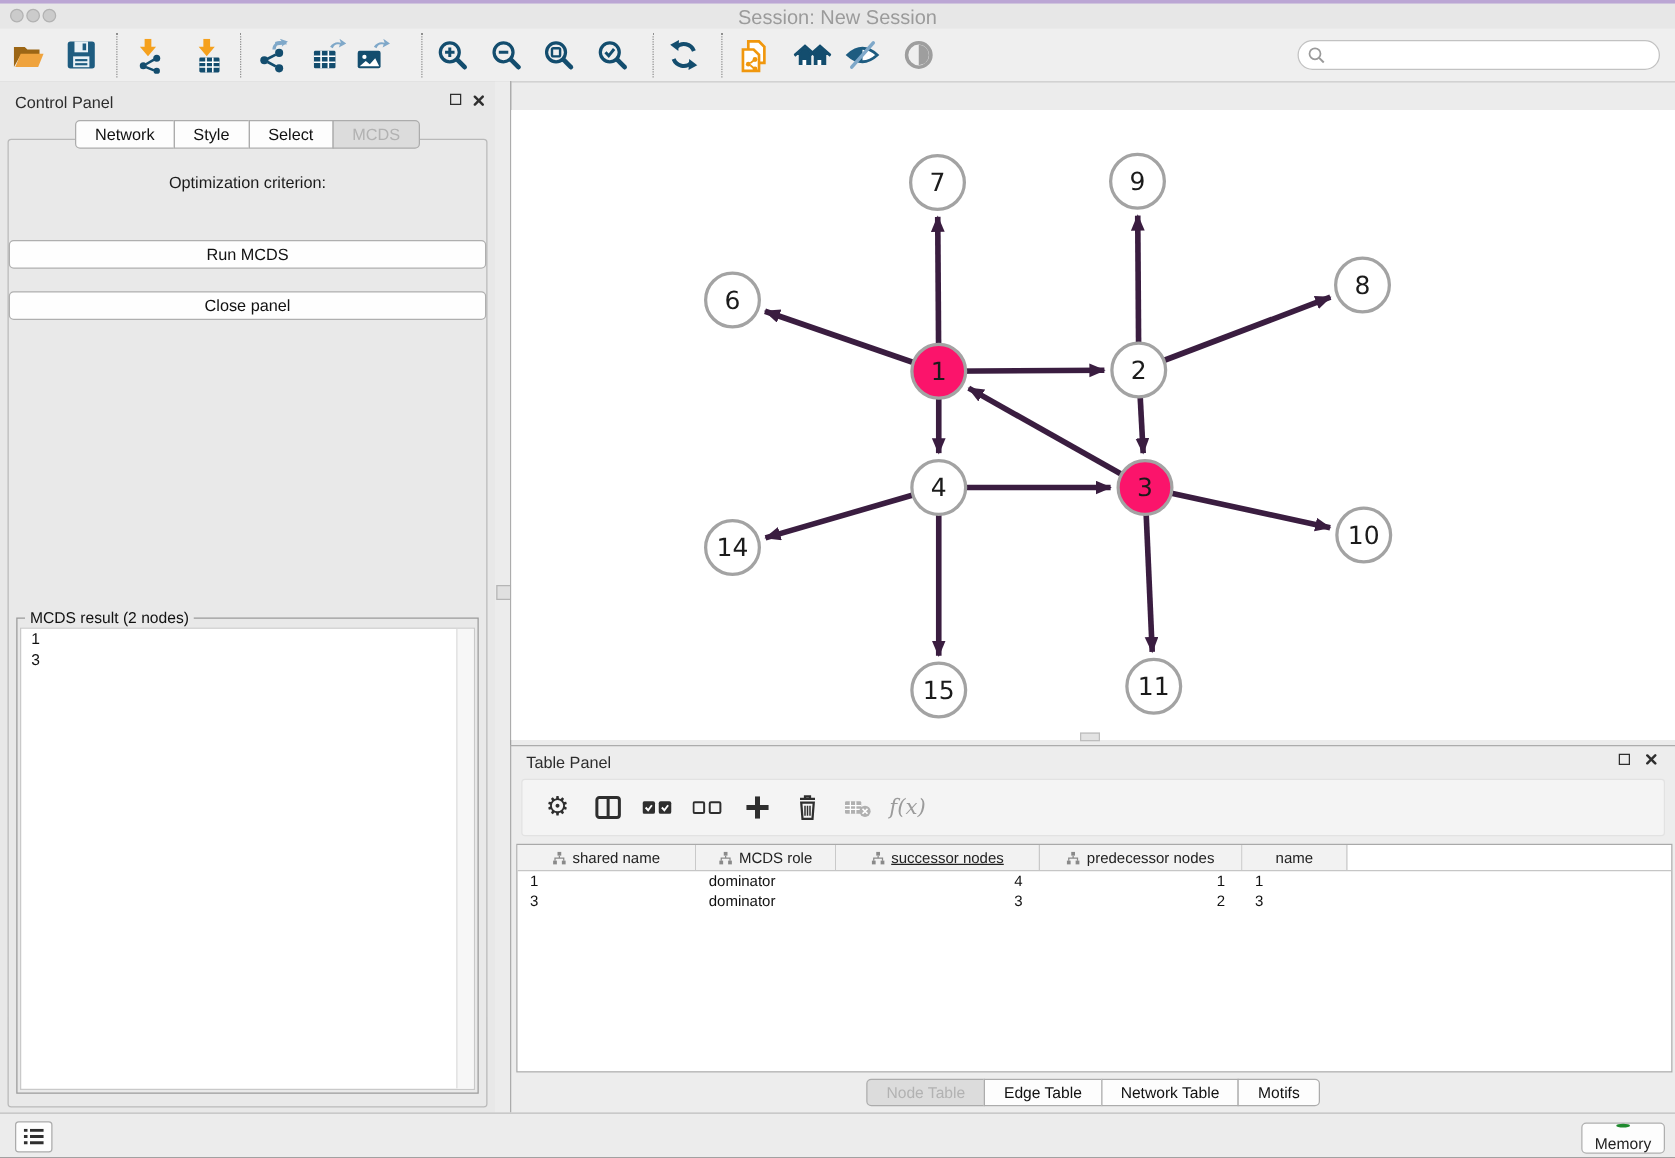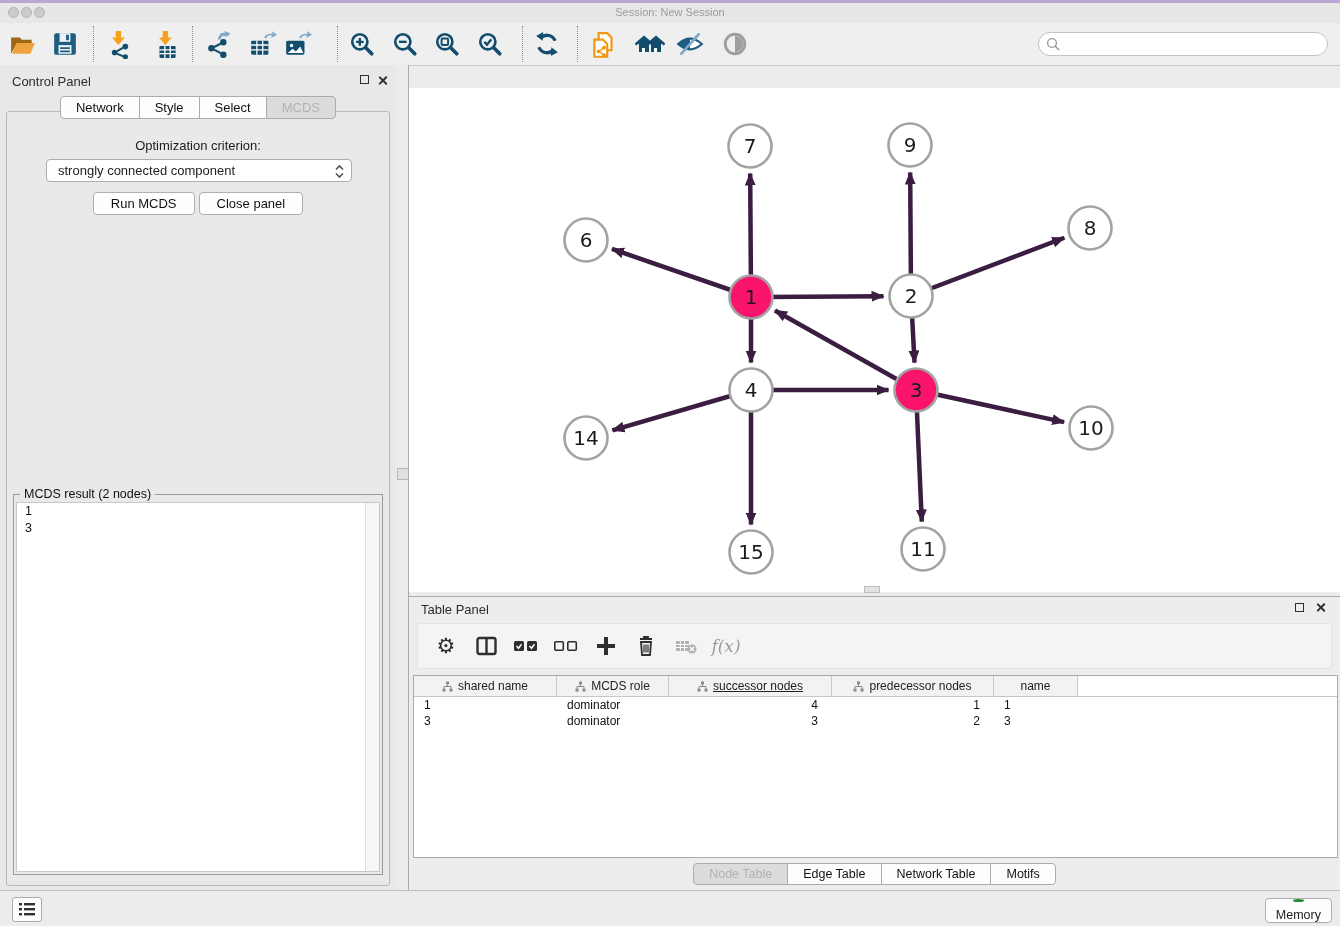--- a/index.html
+++ b/index.html
@@ -5,21 +5,21 @@
   html,body{margin:0;padding:0;background:#555;}
   .window{position:relative;width:1340px;height:926px;background:#ECECEC;
     font-family:"Liberation Sans",sans-serif;overflow:hidden;color:#222;}
   .top-accent{position:absolute;left:0;top:0;width:100%;height:3px;background:#BBA6D4;}
 
   
   .titlebar{position:absolute;left:0;top:3px;width:100%;height:20px;background:#E7E7E7;}
   .tl-dot{position:absolute;top:4px;width:11px;height:11px;border-radius:50%;
     background:#CBCBCB;border:1px solid #B2B2B2;box-sizing:border-box;}
   .titlebar .t1{left:8px}.titlebar .t2{left:21px}.titlebar .t3{left:34px}
-  .win-title{position:absolute;top:3px;width:100%;text-align:center;font-size:11px;color:#9B9B9B;}
+  .win-title{position:absolute;top:3px;width:100%;text-align:center;font-size:16px;color:#9B9B9B;}
 
   
   .toolbar{position:absolute;left:0;top:23px;width:100%;height:42px;background:#EFEFEF;
     border-bottom:1px solid #C9C9C9;}
   .tb-icon{position:absolute;top:8px;width:28px;height:28px;}
   .tb-sep{position:absolute;top:3px;height:36px;width:0;border-left:1px dotted #8F8F8F;}
   .searchbox{position:absolute;right:12px;top:9px;width:288px;height:22px;background:#fff;
     border:1px solid #C2C2C2;border-radius:12px;}
   .searchbox svg{position:absolute;left:7px;top:4px;}
   .searchbox input{position:absolute;left:24px;top:1px;width:250px;height:18px;border:none;
@@ -48,21 +48,21 @@
   .seg:last-child{border-radius:0 4px 4px 0;}
   .seg.active{background:#DCDCDC;color:#B2B2B2;}
 
   .cp-frame{position:absolute;left:6px;right:6px;top:46px;bottom:4px;background:#E9E9E9;
     border:1px solid #B9B9B9;border-radius:3px;}
   .opt-label{position:absolute;left:0;top:26px;width:100%;text-align:center;font-size:13px;color:#1C1C1C;}
   .criterion-select{position:absolute;left:39px;right:37px;top:47px;height:23px;background:#fff;
     border:1px solid #ADADAD;border-radius:4px;font-size:13px;line-height:22px;padding-left:11px;
     box-sizing:border-box;cursor:pointer;}
   .criterion-select svg{position:absolute;right:7px;top:4px;}
-  .btn-row{position:absolute;left:0;top:80px;width:100%;display:flex;justify-content:center;gap:4px;}
+  .btn-row{position:absolute;left:0;top:80px;width:100%;display:flex;justify-content:center;gap:18px;flex-direction:column;}
   .push-btn{height:23px;line-height:21px;padding:0 17px;background:#FEFEFE;border:1px solid #AFAFAF;
     border-radius:4px;font-size:13px;color:#111;cursor:pointer;font-family:"Liberation Sans",sans-serif;}
 
   .result-fieldset{position:absolute;left:6px;right:6px;top:382px;bottom:10px;
     border:1px solid #9A9A9A;}
   .result-legend{position:absolute;left:6px;top:-8px;background:#E9E9E9;padding:0 4px;
     font-size:12.5px;color:#111;}
   .result-list{position:absolute;left:2px;right:2px;top:7px;bottom:2px;background:#fff;
     border:1px solid #C9C9C9;overflow:hidden;}
   .result-scroll{position:absolute;right:0;top:0;bottom:0;width:13px;background:#F7F7F7;
@@ -297,27 +297,20 @@
         </span>
     </div>
     <div class="seg-row cp-tabs" id="cp-tabs">
         <div class="seg">Network</div>
         <div class="seg">Style</div>
         <div class="seg">Select</div>
         <div class="seg active">MCDS</div>
       </div>
     <div class="cp-frame">
       <div class="opt-label">Optimization criterion:</div>
-      <div class="criterion-select">
-        <span>strongly connected component</span>
-        <svg width="9" height="15" viewBox="0 0 9 15">
-            <path d="M1 5.5L4.5 2 8 5.5" stroke="#555" stroke-width="1.6" fill="none"></path>
-            <path d="M1 9.5L4.5 13 8 9.5" stroke="#555" stroke-width="1.6" fill="none"></path>
-          </svg>
-      </div>
       <div class="btn-row">
         <button class="push-btn">Run MCDS</button>
         <button class="push-btn">Close panel</button>
       </div>
       <div class="result-fieldset">
         <span class="result-legend">MCDS result (2 nodes)</span>
         <div class="result-list" id="result-list">
           <div class="result-scroll"></div>
         <div class="result-line">1</div>
             <div class="result-line">3</div>

